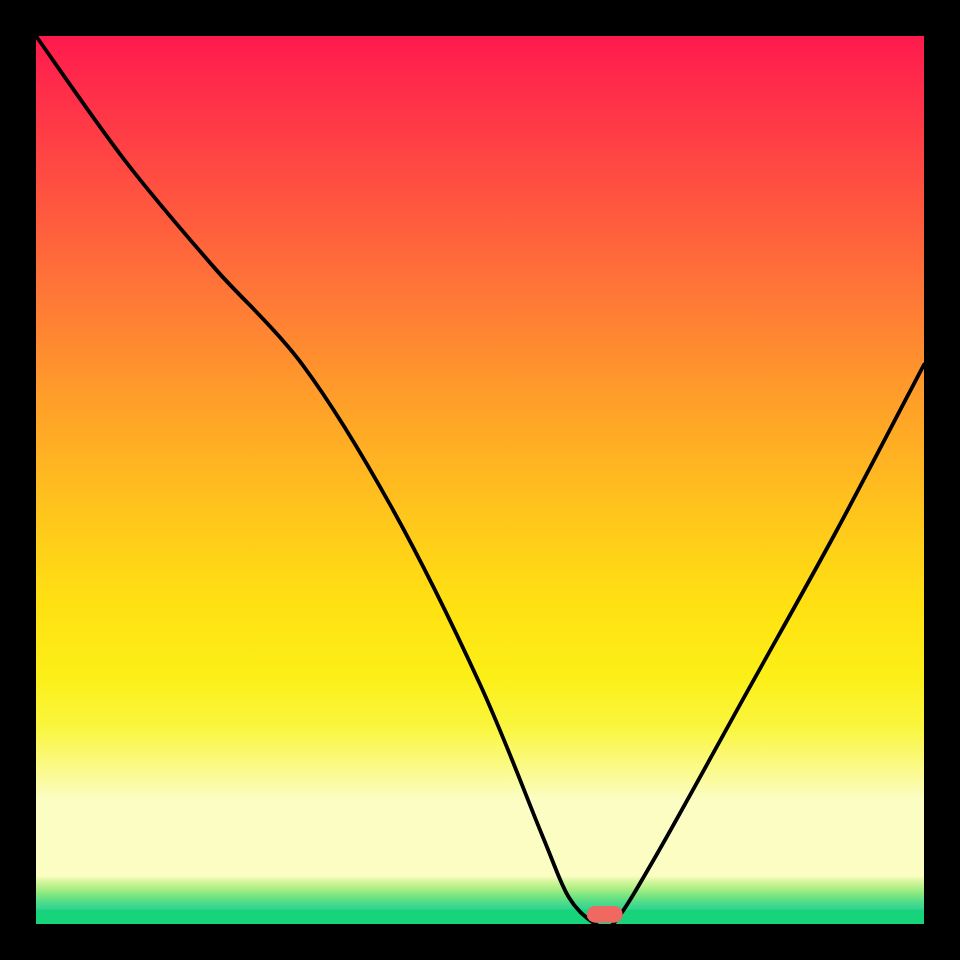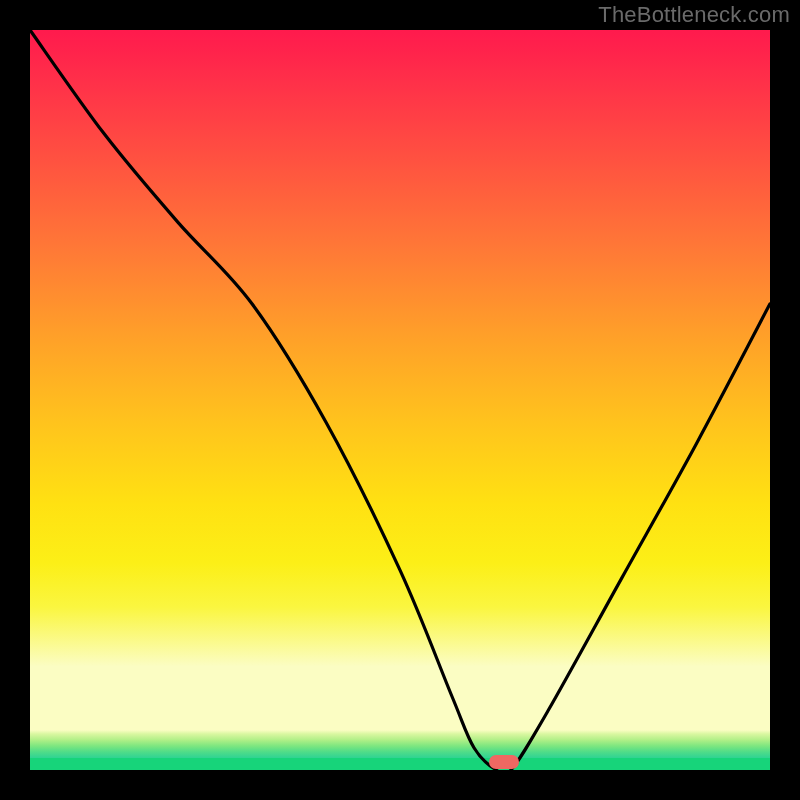--- a/index.html
+++ b/index.html
@@ -100,21 +100,20 @@
     height: 740px;
     z-index: 5;
     overflow: visible;
   }
 </style>
 </head>
 <body>
 
 <div class="frame">
 
-  <div class="attribution">TheBottleneck.com</div>
 
   <div class="plot"></div>
   <div class="green-band"></div>
   <div class="baseline-strip"></div>
 
   <svg class="curve" viewBox="0 0 740 740" preserveAspectRatio="none">
     <path id="curve-path" d="M 0,0 C 12.333333333333334,17.26666666666667 49.33333333333333,71.53333333333336 74,103.60000000000002 C 98.66666666666667,135.66666666666669 123.33333333333333,164.0333333333333 148,192.39999999999998 C 172.66666666666666,220.76666666666665 197.33333333333334,240.5 222,273.8 C 246.66666666666666,307.1 271.3333333333333,347.80000000000007 296,392.20000000000005 C 320.6666666666667,436.6 349.03333333333336,494.5666666666667 370,540.2 C 390.96666666666664,585.8333333333334 409.46666666666664,636.4 421.79999999999995,666 C 434.13333333333327,695.6 436.6,705.4666666666666 444,717.8 C 451.4,730.1333333333333 460.0333333333333,736.3 466.2,740 C 472.3666666666667,743.7 472.3666666666667,749.8666666666667 481,740 C 489.6333333333333,730.1333333333333 499.5,712.8666666666666 518,680.8 C 536.5,648.7333333333333 567.3333333333334,592 592,547.6 C 616.6666666666666,503.20000000000005 641.3333333333334,460.0333333333333 666,414.4 C 690.6666666666666,368.76666666666665 727.6666666666666,297.23333333333335 740,273.8" fill="none" stroke="#000" stroke-width="3.2" stroke-linejoin="round" stroke-linecap="round"></path>
   </svg>
 
   <div id="marker" class="marker" style="left: 503.6px; top: 762.3px;"></div>

